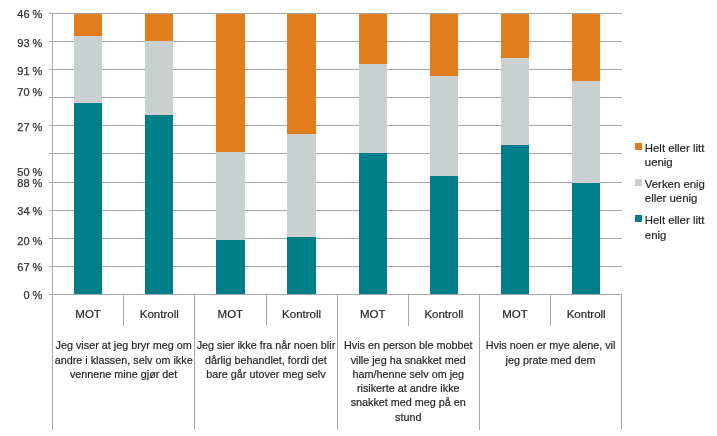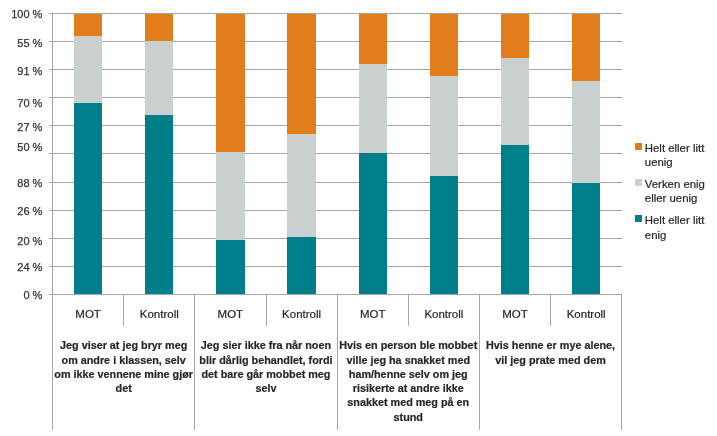--- a/index.html
+++ b/index.html
@@ -16,21 +16,21 @@
   .yaxisline{position:absolute;left:52px;top:13.5px;width:1px;height:281.8px;background:#a6a6a6;}
 
   
   .bar{position:absolute;top:13.5px;height:280.8px;width:28.4px;}
   .seg{position:absolute;left:0;width:100%;}
 
   
   .catlabel{position:absolute;text-align:center;font-size:11.5px;color:#262626;
             line-height:1;top:309.3px;width:71.16px;-webkit-text-stroke:0.2px #262626;}
   .qlabel{position:absolute;text-align:center;font-size:10.8px;color:#262626;
-          line-height:14.3px;top:338.3px;width:142.3px;font-weight:bold;-webkit-text-stroke:0.2px #262626;}
+          line-height:14.3px;top:338.3px;width:142.3px;-webkit-text-stroke:0.2px #262626;}
   .vrule{position:absolute;width:1px;background:#a6a6a6;}
   .vrule.short{top:294.8px;height:31.1px;}
   .vrule.long{top:294.3px;height:136.2px;}
 
   
   .legmark{position:absolute;left:634.6px;width:7px;height:7px;}
   .legtext{position:absolute;left:644.8px;font-size:11.4px;color:#262626;
            line-height:14.4px;width:80px;-webkit-text-stroke:0.2px #262626;}
 </style>
 </head>
@@ -47,30 +47,30 @@
     <div class="gridline" style="top:209.6px"></div>
     <div class="gridline" style="top:181.5px"></div>
     <div class="gridline" style="top:153.4px"></div>
     <div class="gridline" style="top:125.3px"></div>
     <div class="gridline" style="top:97.2px"></div>
     <div class="gridline" style="top:69.2px"></div>
     <div class="gridline" style="top:41.1px"></div>
     <div class="gridline" style="top:13.0px"></div>
 
     <div class="ytick" style="top:290.2px">0 %</div>
-    <div class="ytick" style="top:262.1px">24 %</div>
+    <div class="ytick" style="top:262.1px">67 %</div>
     <div class="ytick" style="top:236px">20 %</div>
-    <div class="ytick" style="top:206.0px">26 %</div>
+    <div class="ytick" style="top:206.0px">34 %</div>
     <div class="ytick" style="top:177.9px">88 %</div>
-    <div class="ytick" style="top:142px">50 %</div>
+    <div class="ytick" style="top:167px">50 %</div>
     <div class="ytick" style="top:121.7px">27 %</div>
-    <div class="ytick" style="top:98px">70 %</div>
+    <div class="ytick" style="top:87px">70 %</div>
     <div class="ytick" style="top:65.6px">91 %</div>
-    <div class="ytick" style="top:37.5px">55 %</div>
-    <div class="ytick" style="top:9.4px">100 %</div>
+    <div class="ytick" style="top:37.5px">93 %</div>
+    <div class="ytick" style="top:9.4px">46 %</div>
   </div>
 
   <div id="bars">
       <div class="bar" style="left: 73.8812px;">
         <div class="seg" style="background: rgb(0, 126, 138); bottom: 0px; height: 191.506px;"></div>
         <div class="seg" style="background: rgb(202, 208, 207); bottom: 191.506px; height: 67.1112px;"></div>
         <div class="seg" style="background: rgb(226, 125, 28); bottom: 258.617px; height: 22.1832px;"></div>
       </div>
       <div class="bar" style="left: 145.044px;">
         <div class="seg" style="background: rgb(0, 126, 138); bottom: 0px; height: 179.712px;"></div>
@@ -123,23 +123,23 @@
     <div class="catlabel" style="left:52.5px">MOT</div>
     <div class="catlabel" style="left:123.7px">Kontroll</div>
     <div class="catlabel" style="left:194.8px">MOT</div>
     <div class="catlabel" style="left:266.0px">Kontroll</div>
     <div class="catlabel" style="left:337.1px">MOT</div>
     <div class="catlabel" style="left:408.3px">Kontroll</div>
     <div class="catlabel" style="left:479.4px">MOT</div>
     <div class="catlabel" style="left:550.6px">Kontroll</div>
 
     <div class="qlabel" style="left:52.5px">Jeg viser at jeg bryr meg om andre i klassen, selv om ikke vennene mine gjør det</div>
-    <div class="qlabel" style="left:194.8px">Jeg sier ikke fra når noen blir dårlig behandlet, fordi det bare går mobbet meg selv</div>
+    <div class="qlabel" style="left:194.8px">Jeg sier ikke fra når noen blir dårlig behandlet, fordi det bare går utover meg selv</div>
     <div class="qlabel" style="left:337.1px">Hvis en person ble mobbet ville jeg ha snakket med ham/henne selv om jeg risikerte at andre ikke snakket med meg på en stund</div>
-    <div class="qlabel" style="left:479.4px">Hvis henne er mye alene, vil jeg prate med dem</div>
+    <div class="qlabel" style="left:479.4px">Hvis noen er mye alene, vil jeg prate med dem</div>
   </div>
 
   <div>
     <div class="legmark" style="top: 143px; background: rgb(226, 125, 28);"></div>
     <div class="legtext" style="top:140.9px">Helt eller litt uenig</div>
     <div class="legmark" style="top: 179.1px; background: rgb(202, 208, 207);"></div>
     <div class="legtext" style="top:177.0px">Verken enig eller uenig</div>
     <div class="legmark" style="top: 215.2px; background: rgb(0, 126, 138);"></div>
     <div class="legtext" style="top:213.1px">Helt eller litt enig</div>
   </div>

